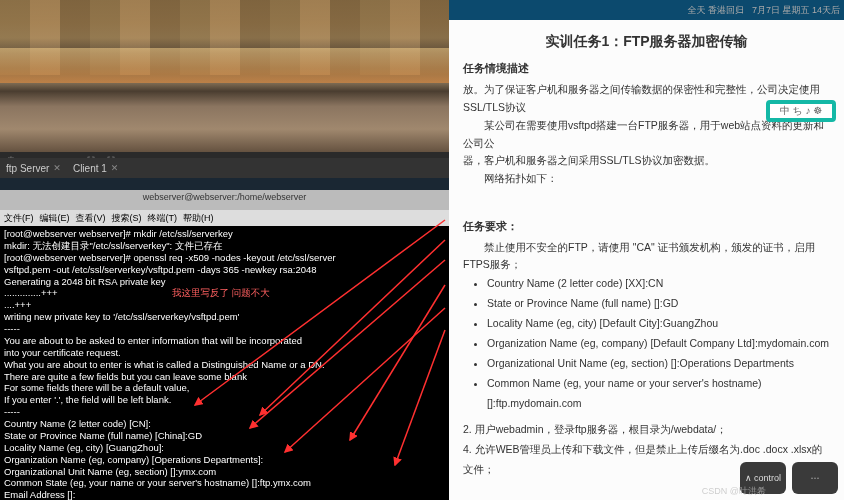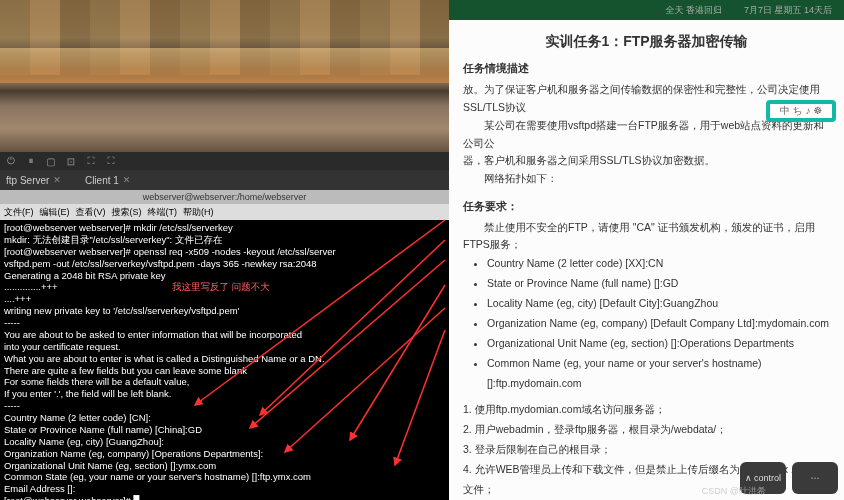--- a/index.html
+++ b/index.html
@@ -3,34 +3,34 @@
 <meta charset="utf-8">
 <style>
 *{margin:0;padding:0;box-sizing:border-box;font-family:"Microsoft YaHei",Arial,sans-serif}
 body{width:844px;height:500px;overflow:hidden;background:#1a2733;position:relative}
 .desktop{position:absolute;top:0;left:0;right:0;height:152px;background:linear-gradient(180deg,#d4a054 0%,#e8b060 15%,#f4c478 25%,#6b5540 35%,#3d3428 45%,#7a6850 55%,#4a3d30 60%,#8b7560 70%,#a0886e 85%,#655240 100%);overflow:hidden}
 .clouds{position:absolute;top:0;left:0;right:0;height:75px;background:repeating-linear-gradient(90deg,#6b5a40 0 30px,#8a7050 30px 60px,#5a4a35 60px 90px);opacity:.7}
 .sunset-band{position:absolute;top:48px;left:0;right:0;height:35px;background:linear-gradient(180deg,#ffd890 0%,#ff9a40 100%);opacity:.5}
 .lighthouse{position:absolute;right:310px;top:80px;width:18px;height:40px;background:#d8d0c0;border-radius:2px 2px 0 0}
 .lighthouse::before{content:"";position:absolute;top:-8px;left:3px;width:12px;height:8px;background:#c04030}
 .right-panel{position:absolute;top:0;right:0;width:395px;height:100%;background:#fcfcfc;color:#333;font-size:11px;line-height:1.6;overflow:hidden}
-.rp-bar{height:20px;background:#14532d;color:#aaa;font-size:9px;display:flex;justify-content:flex-end;align-items:center;padding:0 12px;gap:22px}
+.rp-bar{height:20px;background:#0c4a6e;color:#aaa;font-size:9px;display:flex;justify-content:flex-end;align-items:center;padding:0 4px;gap:8px}
 .rp-content{padding:8px 14px}
 .rp-title{text-align:center;font-weight:bold;font-size:14px;margin:2px 0 8px}
 .rp-h{font-weight:bold;margin:6px 0 3px}
 .rp-body{font-size:10.5px;text-indent:2em;line-height:1.7}
 .rp-list{list-style:disc;padding-left:24px;font-size:10.5px;line-height:1.9}
 .rp-num{font-size:10.5px;line-height:1.9;margin-top:6px}
 .taskbar{position:absolute;top:152px;left:0;width:449px;height:18px;background:#2a2a2a;display:flex;align-items:center;padding:0 4px;gap:6px}
 .tb-ico{width:14px;height:14px;display:flex;align-items:center;justify-content:center;color:#999;font-size:10px}
-.tabs{position:absolute;top:170px;left:0;width:449px;height:20px;background:#333;display:flex;align-items:center;padding:0 6px;gap:24px;color:#ccc;font-size:10px}
+.tabs{position:absolute;top:158px;left:0;width:449px;height:20px;background:#333;display:flex;align-items:center;padding:0 6px;gap:12px;color:#ccc;font-size:10px}
 .tab{display:flex;align-items:center;gap:4px}
 .tab-x{color:#888;font-size:9px}
 .terminal-wrap{position:absolute;top:190px;left:0;width:449px;bottom:0;background:#000}
-.term-title{height:14px;background:#bbb;color:#333;font-size:9px;text-align:center;line-height:14px}
+.term-title{height:20px;background:#bbb;color:#333;font-size:9px;text-align:center;line-height:14px}
 .term-menu{height:14px;background:#ddd;color:#000;font-size:9px;padding:8px 4px;display:flex;gap:6px;align-items:center}
 .terminal{padding:2px 4px;color:#fff;font-family:monospace;font-size:9.5px;line-height:1.25;white-space:pre-wrap;position:relative}
 .terminal .red{color:#ff6060}
 .arrows{position:absolute;left:0;top:0;width:449px;height:100%;pointer-events:none}
 .watermark{position:absolute;right:78px;bottom:2px;color:#bbb;font-size:9px;opacity:.7}
 .tool-widget{position:absolute;right:8px;top:100px;width:70px;height:22px;background:#fff;border:4px solid #14b8a6;border-radius:4px;font-size:10px;display:flex;align-items:center;justify-content:center;gap:3px;color:#666}
 .bottom-btns{position:absolute;right:6px;bottom:6px;display:flex;gap:6px}
 .btn-dark{width:46px;height:32px;background:#3a3a3a;border-radius:6px;color:#ddd;font-size:9px;display:flex;align-items:center;justify-content:center}
 </style>
 </head>
@@ -47,34 +47,32 @@
     <span>全天 香港回归</span>
     <span>7月7日 星期五 14天后</span>
   </div>
   <div class="rp-content">
     <div class="rp-title">实训任务1：FTP服务器加密传输</div>
     <div class="rp-h">任务情境描述</div>
     <div class="rp-body" style="text-indent:0">放。为了保证客户机和服务器之间传输数据的保密性和完整性，公司决定使用SSL/TLS协议</div>
     <div class="rp-body">某公司在需要使用vsftpd搭建一台FTP服务器，用于web站点资料的更新和公司公</div>
     <div class="rp-body" style="text-indent:0">器，客户机和服务器之间采用SSL/TLS协议加密数据。</div>
     <div class="rp-body">网络拓扑如下：</div>
-    <div class="rp-h" style="margin-top:10px">任务要求：</div>
+    <div class="rp-h" style="margin-top:30px">任务要求：</div>
     <div class="rp-body">禁止使用不安全的FTP，请使用 "CA" 证书颁发机构，颁发的证书，启用FTPS服务；</div>
     <ul class="rp-list">
       <li>Country Name (2 letter code) [XX]:CN</li>
       <li>State or Province Name (full name) []:GD</li>
       <li>Locality Name (eg, city) [Default City]:GuangZhou</li>
       <li>Organization Name (eg, company) [Default Company Ltd]:mydomain.com</li>
       <li>Organizational Unit Name (eg, section) []:Operations Departments</li>
       <li>Common Name (eg, your name or your server's hostname) []:ftp.mydomain.com</li>
     </ul>
     <div class="rp-num">
-      <div>1. 使用ftp.mydomian.com域名访问服务器；</div>
       <div>2. 用户webadmin，登录ftp服务器，根目录为/webdata/；</div>
-      <div>3. 登录后限制在自己的根目录；</div>
       <div>4. 允许WEB管理员上传和下载文件，但是禁止上传后缀名为.doc .docx .xlsx的文件；</div>
 
     </div>
   </div>
 </div>
 
 <div class="tool-widget">中 ち ♪ ☸</div>
 
 <div class="taskbar">
   <span class="tb-ico">⏻</span>

